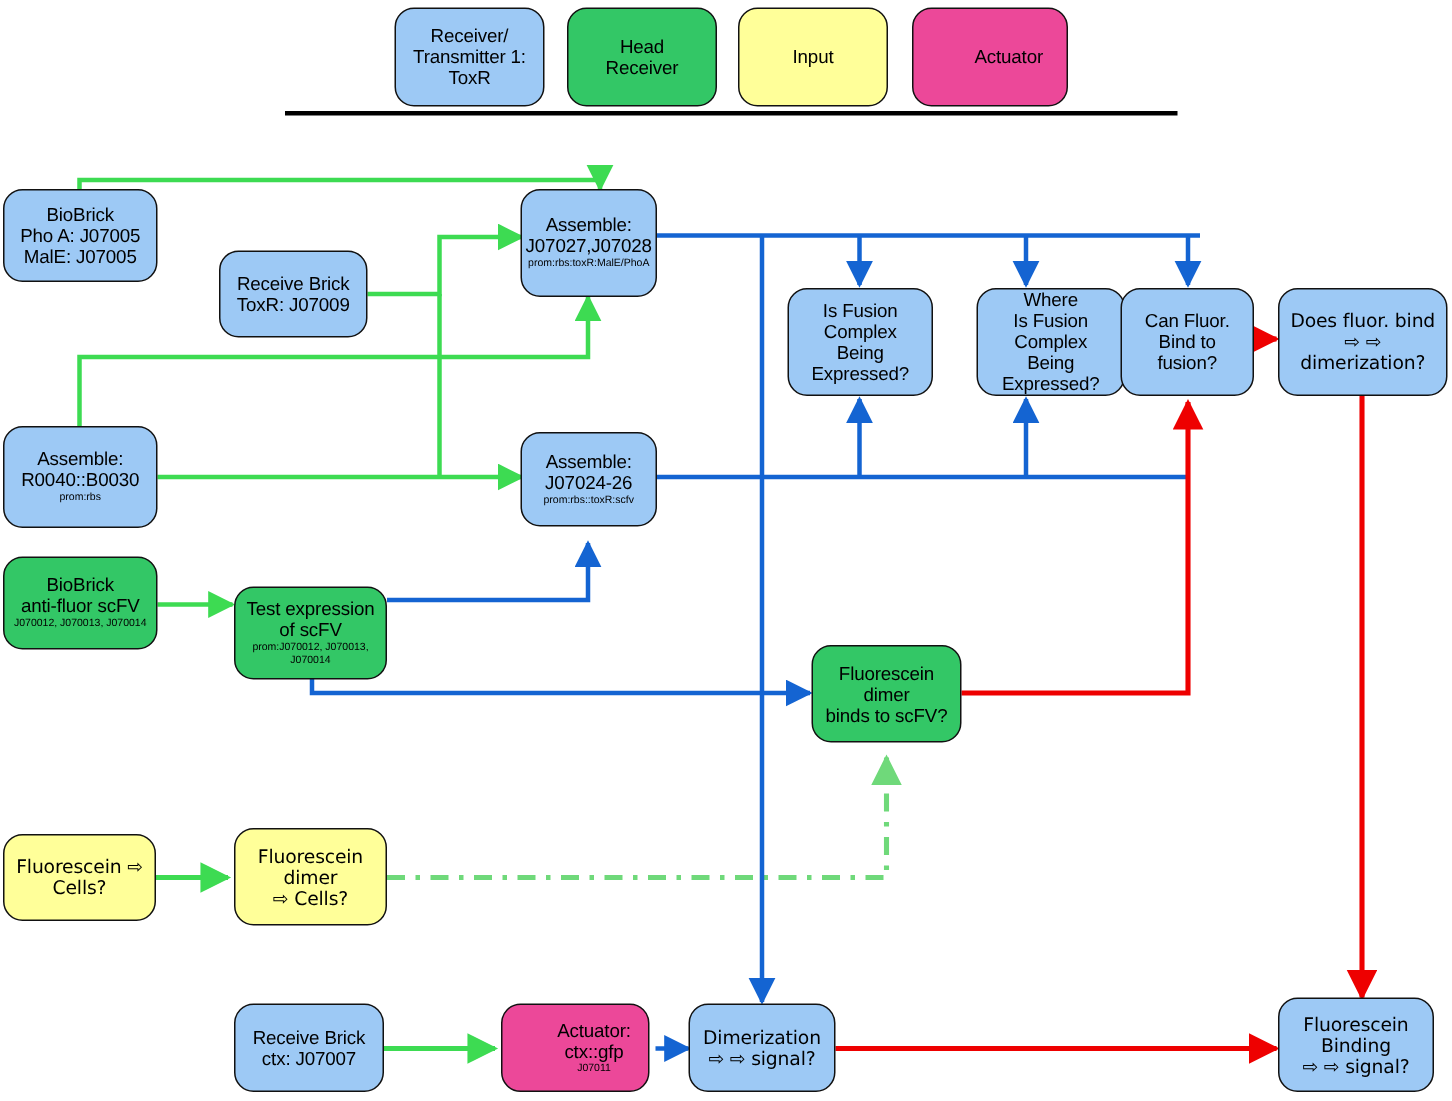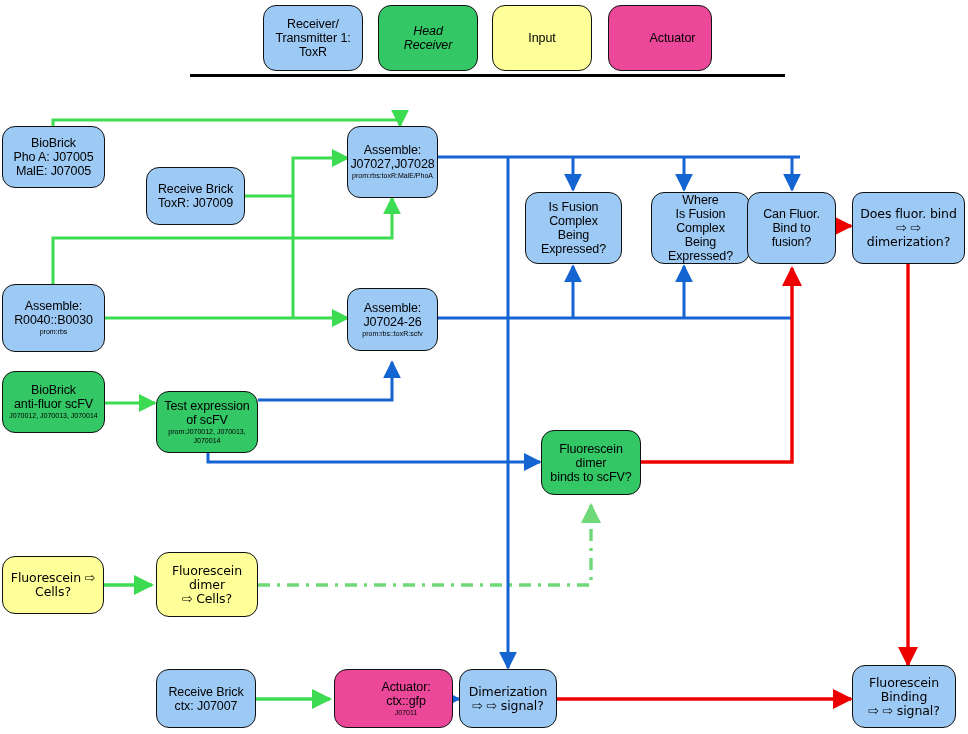--- a/index.html
+++ b/index.html
@@ -169,21 +169,21 @@
     <g>
       <path d="M557,699 L851,699" fill="none" stroke="#ee0000" stroke-width="3.4" marker-end="url(#ar)"></path>
     </g>
   </svg>
 
   <div class="node n-blue legend" style="left:263px; top:5px; width:100px; height:66px;">
     <div class="ttl">Receiver/
 Transmitter 1:
 ToxR</div>
   </div>
-  <div class="node n-green legend" style="left:378px; top:5px; width:100px; height:66px;font-style:italic;">
+  <div class="node n-green legend" style="left:378px; top:5px; width:100px; height:66px;">
     <div class="ttl">Head
 Receiver</div>
   </div>
   <div class="node n-yellow legend" style="left:492px; top:5px; width:100px; height:66px;text-align:center;">
     <div class="ttl">Input</div>
   </div>
   <div class="node n-lime legend" style="left:608px; top:5px; width:104px; height:66px;">
     <div class="ttl">Actuator</div>
   </div>
 
@@ -245,21 +245,21 @@
 Being
 Expressed?</div>
   </div>
 
   <div class="node n-blue" style="left:747px; top:192px; width:89px; height:72px;">
     <div class="ttl sm">Can Fluor.
 Bind to
 fusion?</div>
   </div>
 
-  <div class="node n-blue" style="left:852px; top:192px; width:113px; height:72px;border-radius:11px;">
+  <div class="node n-blue" style="left:852px; top:192px; width:113px; height:72px;">
     <div class="ttl sm glyph">Does fluor. bind
 ⇨ ⇨
 dimerization?</div>
   </div>
 
   <div class="node n-green" style="left:541px; top:430px; width:100px; height:65px;">
     <div class="ttl sm">Fluorescein
 dimer
 binds to scFV?</div>
   </div>
@@ -273,21 +273,21 @@
     <div class="ttl sm glyph">Fluorescein
 dimer
 ⇨ Cells?</div>
   </div>
 
   <div class="node n-blue" style="left:156px; top:669px; width:100px; height:59px;">
     <div class="ttl">Receive Brick
 ctx: J07007</div>
   </div>
 
-  <div class="node n-lime" style="left:334px; top:669px; width:119px; height:59px;">
+  <div class="node n-lime" style="left:334px; top:669px; width:99px; height:59px;">
     <div class="ttl">Actuator:
 ctx::gfp</div>
     <div class="sub">J07011</div>
   </div>
 
   <div class="node n-blue" style="left:459px; top:669px; width:98px; height:59px;justify-content:center;">
     <div class="ttl sm glyph">Dimerization
 ⇨ ⇨  signal?</div>
   </div>
 

